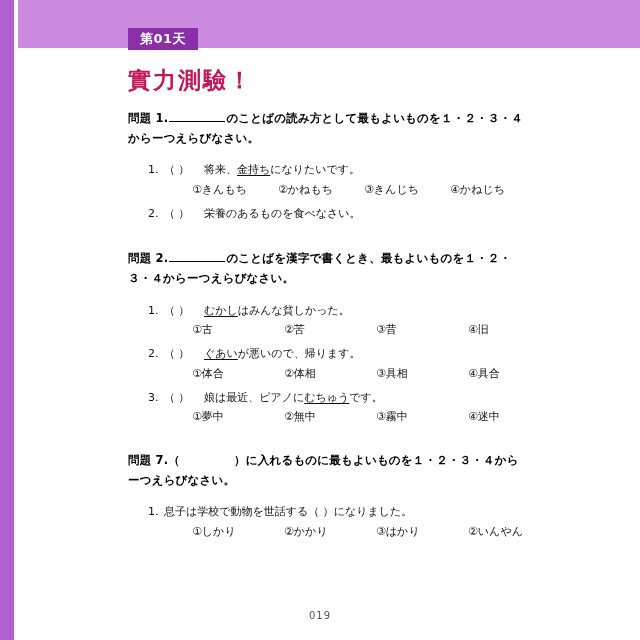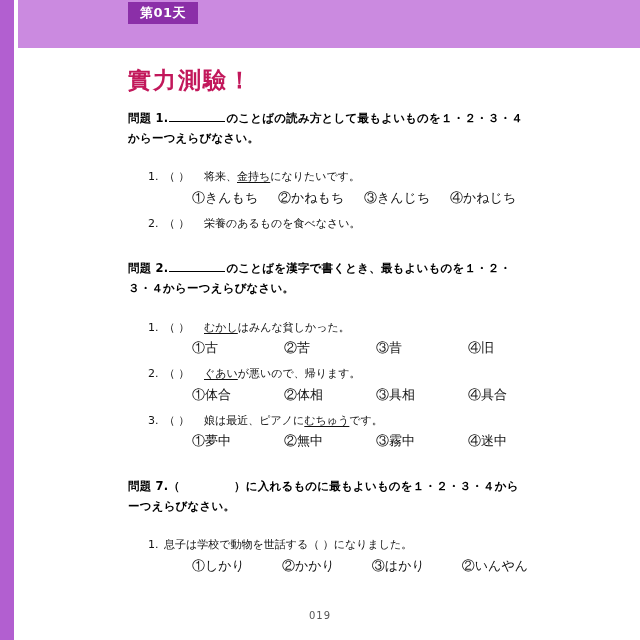--- a/index.html
+++ b/index.html
@@ -42,21 +42,21 @@
     position: absolute;
     left: 18px;
     top: 0;
     width: 622px;
     height: 48px;
     background: #cb8ae0;
   }
   .day-tag {
     position: absolute;
     left: 110px;
-    top: 2px;
+    top: 28px;
     background: #8b2fa8;
     color: #ffffff;
     font-size: 13px;
     font-weight: bold;
     padding: 4px 12px 5px 12px;
     letter-spacing: 0.5px;
     line-height: 1;
   }
   .content {
     position: absolute;
@@ -93,21 +93,21 @@
     width: 56px;
     height: 11px;
     vertical-align: baseline;
     margin: 0 1px;
   }
   .q-head .paren-gap {
     display: inline-block;
     width: 54px;
   }
   .items {
-    margin-top: 21px;
+    margin-top: 14px;
   }
   .item {
     margin-bottom: 9px;
   }
   .item-stem {
     font-size: 11px;
     color: #111;
     line-height: 1.5;
     padding-left: 20px;
     white-space: nowrap;
@@ -121,24 +121,23 @@
     width: 40px;
     text-align: left;
   }
   .ul {
     text-decoration: underline;
     text-underline-offset: 2px;
   }
   .choices {
     padding-left: 64px;
     margin-top: 3px;
-    font-size: 13px;
+    font-size: 11px;
     color: #111;
     display: flex;
-    font-family: Liberation Mono, monospace;
   }
   .choices span {
     display: inline-block;
     white-space: nowrap;
   }
   .choice-w1 { width: 86px; }
   .choice-w2 { width: 92px; }
   .block {
     margin-bottom: 17px;
   }

